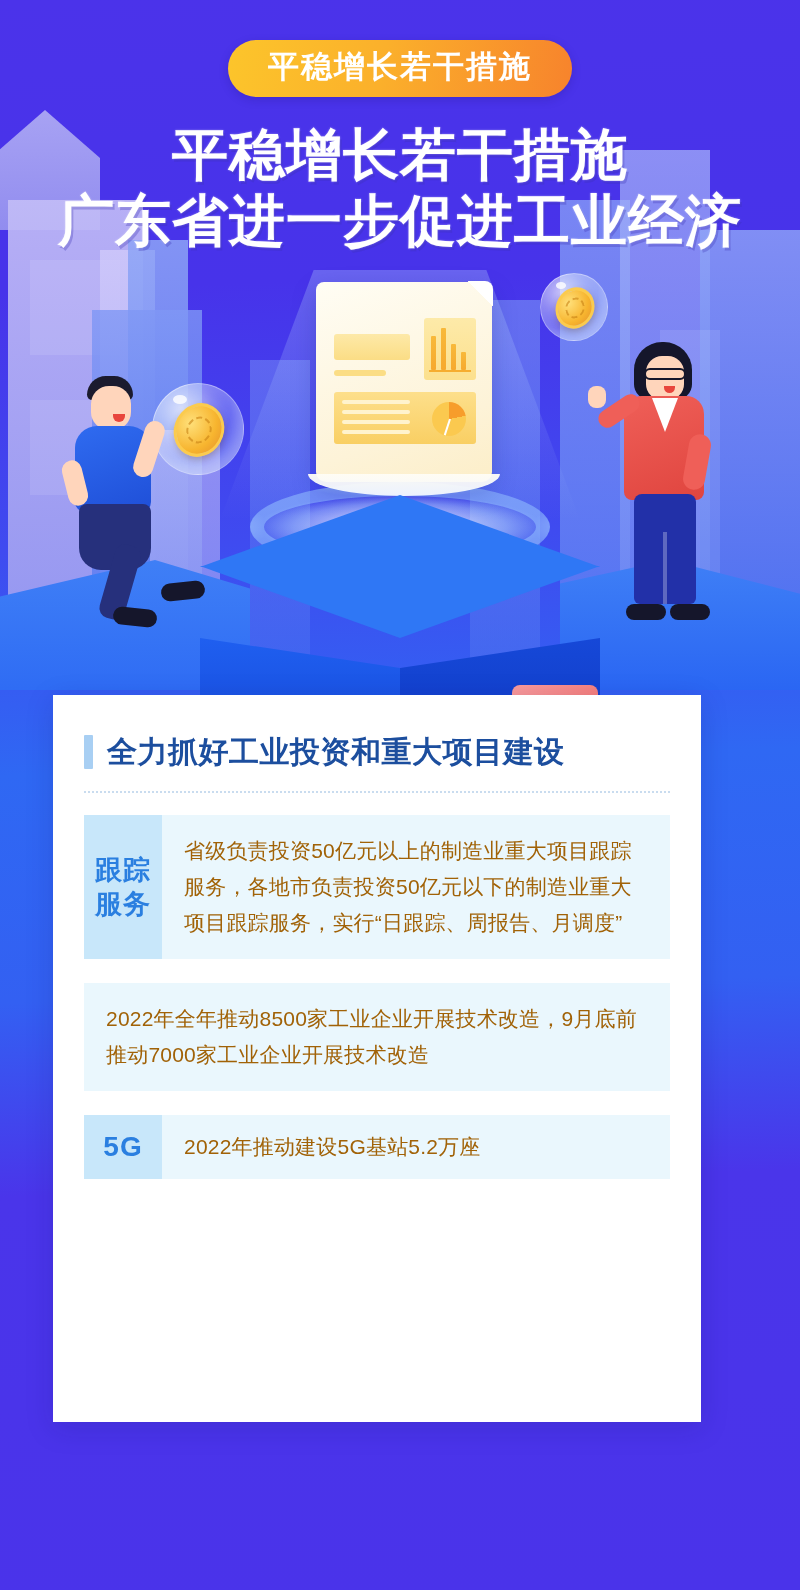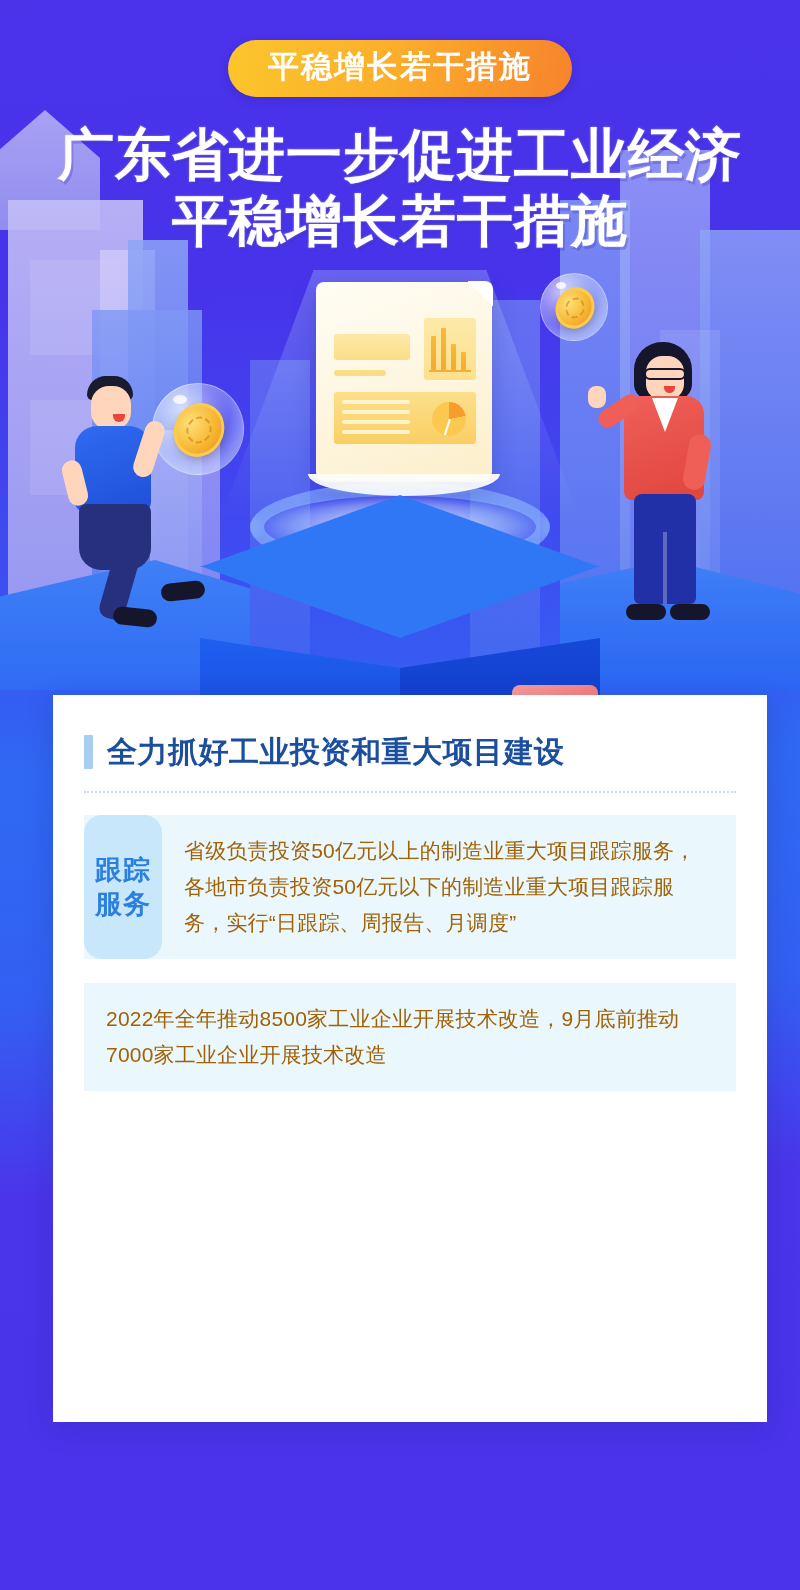--- a/index.html
+++ b/index.html
@@ -145,21 +145,21 @@
     border-left: 10px solid transparent; border-right: 14px solid transparent; border-top: 14px solid #f4675f; }
 
   
   .person { position: absolute; }
   .skin { background: #ffd5bb; }
   .p-part { position: absolute; }
 
   
   .card {
     position: absolute; left: 53px; top: 695px;
-    width: 714px; height: 727px;
+    width: 648px; height: 727px;
     background: #ffffff;
     box-shadow: 0 6px 26px rgba(20,20,120,.18);
   }
   .card-head {
     display: flex; align-items: center;
     padding: 40px 0 0 31px;
   }
   .head-bar { width: 9px; height: 34px; background: #a8cff3; margin-right: 14px; border-radius: 1px; }
   .head-text {
     color: #1c4e9e; font-size: 30px; font-weight: 800; letter-spacing: .5px; line-height: 1;
@@ -176,21 +176,20 @@
   }
   .row:last-child { margin-bottom: 0; }
   .row-label {
     width: 78px; flex: 0 0 78px;
     background: #c8e7fa;
     display: flex; align-items: center; justify-content: center;
     color: #2a7fe0; font-size: 27px; font-weight: 800;
     letter-spacing: 1px; line-height: 34px;
     text-align: center;
     padding: 14px 0;
-    border-radius: 18px;
   }
   .row-label .lab-inner { display: block; }
   .row-body {
     flex: 1; padding: 18px 22px 18px 22px;
     color: #a16207; font-size: 21px; line-height: 36px;
     letter-spacing: .2px;
   }
   .row-body p + p { margin-top: 12px; }
   .row.single .row-label { padding: 10px 0; font-size: 28px; }
   .row.single .row-body { padding: 14px 22px; }
@@ -225,22 +224,22 @@
     <div class="bldg" style="left:660px;top:330px;width:60px;height:340px;background:rgba(255,255,255,.10);"></div>
     <div class="bldg" style="left:470px;top:300px;width:70px;height:370px;background:linear-gradient(180deg,#7f9bf6,#4d71ee);opacity:.55;"></div>
     <div class="bldg" style="left:250px;top:360px;width:60px;height:310px;background:linear-gradient(180deg,#7d99f6,#4b70ee);opacity:.45;"></div>
     <div class="bldg" style="left:0;top:560px;width:250px;height:130px;background:linear-gradient(180deg,#3f7ff6,#2f6cf4);clip-path:polygon(0 28%,62% 0,100% 22%,100% 100%,0 100%);"></div>
     <div class="bldg" style="left:560px;top:560px;width:240px;height:130px;background:linear-gradient(180deg,#3f7ff6,#2a66f3);clip-path:polygon(0 18%,45% 0,100% 26%,100% 100%,0 100%);"></div>
   </div>
 
   <div class="badge">平稳增长若干措施</div>
 
   <div class="title-wrap">
+    <div class="title-line l2">平稳增长若干措施</div>
     <div class="title-line">广东省进一步促进工业经济</div>
-    <div class="title-line l2">平稳增长若干措施</div>
   </div>
 
   <div class="hero">
 
     <div class="beam"></div>
     <div class="glow-ring"></div>
 
     <div class="doc">
       <div class="doc-curl"></div>
       <div class="d-block d-head"></div>
@@ -331,18 +330,26 @@
           <p>省级负责投资50亿元以上的制造业重大项目跟踪服务，各地市负责投资50亿元以下的制造业重大项目跟踪服务，实行“日跟踪、周报告、月调度”</p>
         </div>
       </div>
 
       <div class="row">
         <div class="row-body">
           <p>2022年全年推动8500家工业企业开展技术改造，9月底前推动7000家工业企业开展技术改造</p>
         </div>
       </div>
 
+      <div class="row single">
+        <div class="row-label">
+          <span class="lab-inner">5G</span>
+        </div>
+        <div class="row-body">
+          <p>2022年推动建设5G基站5.2万座</p>
+        </div>
+      </div>
 
     </div>
   </div>
 
 
 </div>
 
 </body></html>

